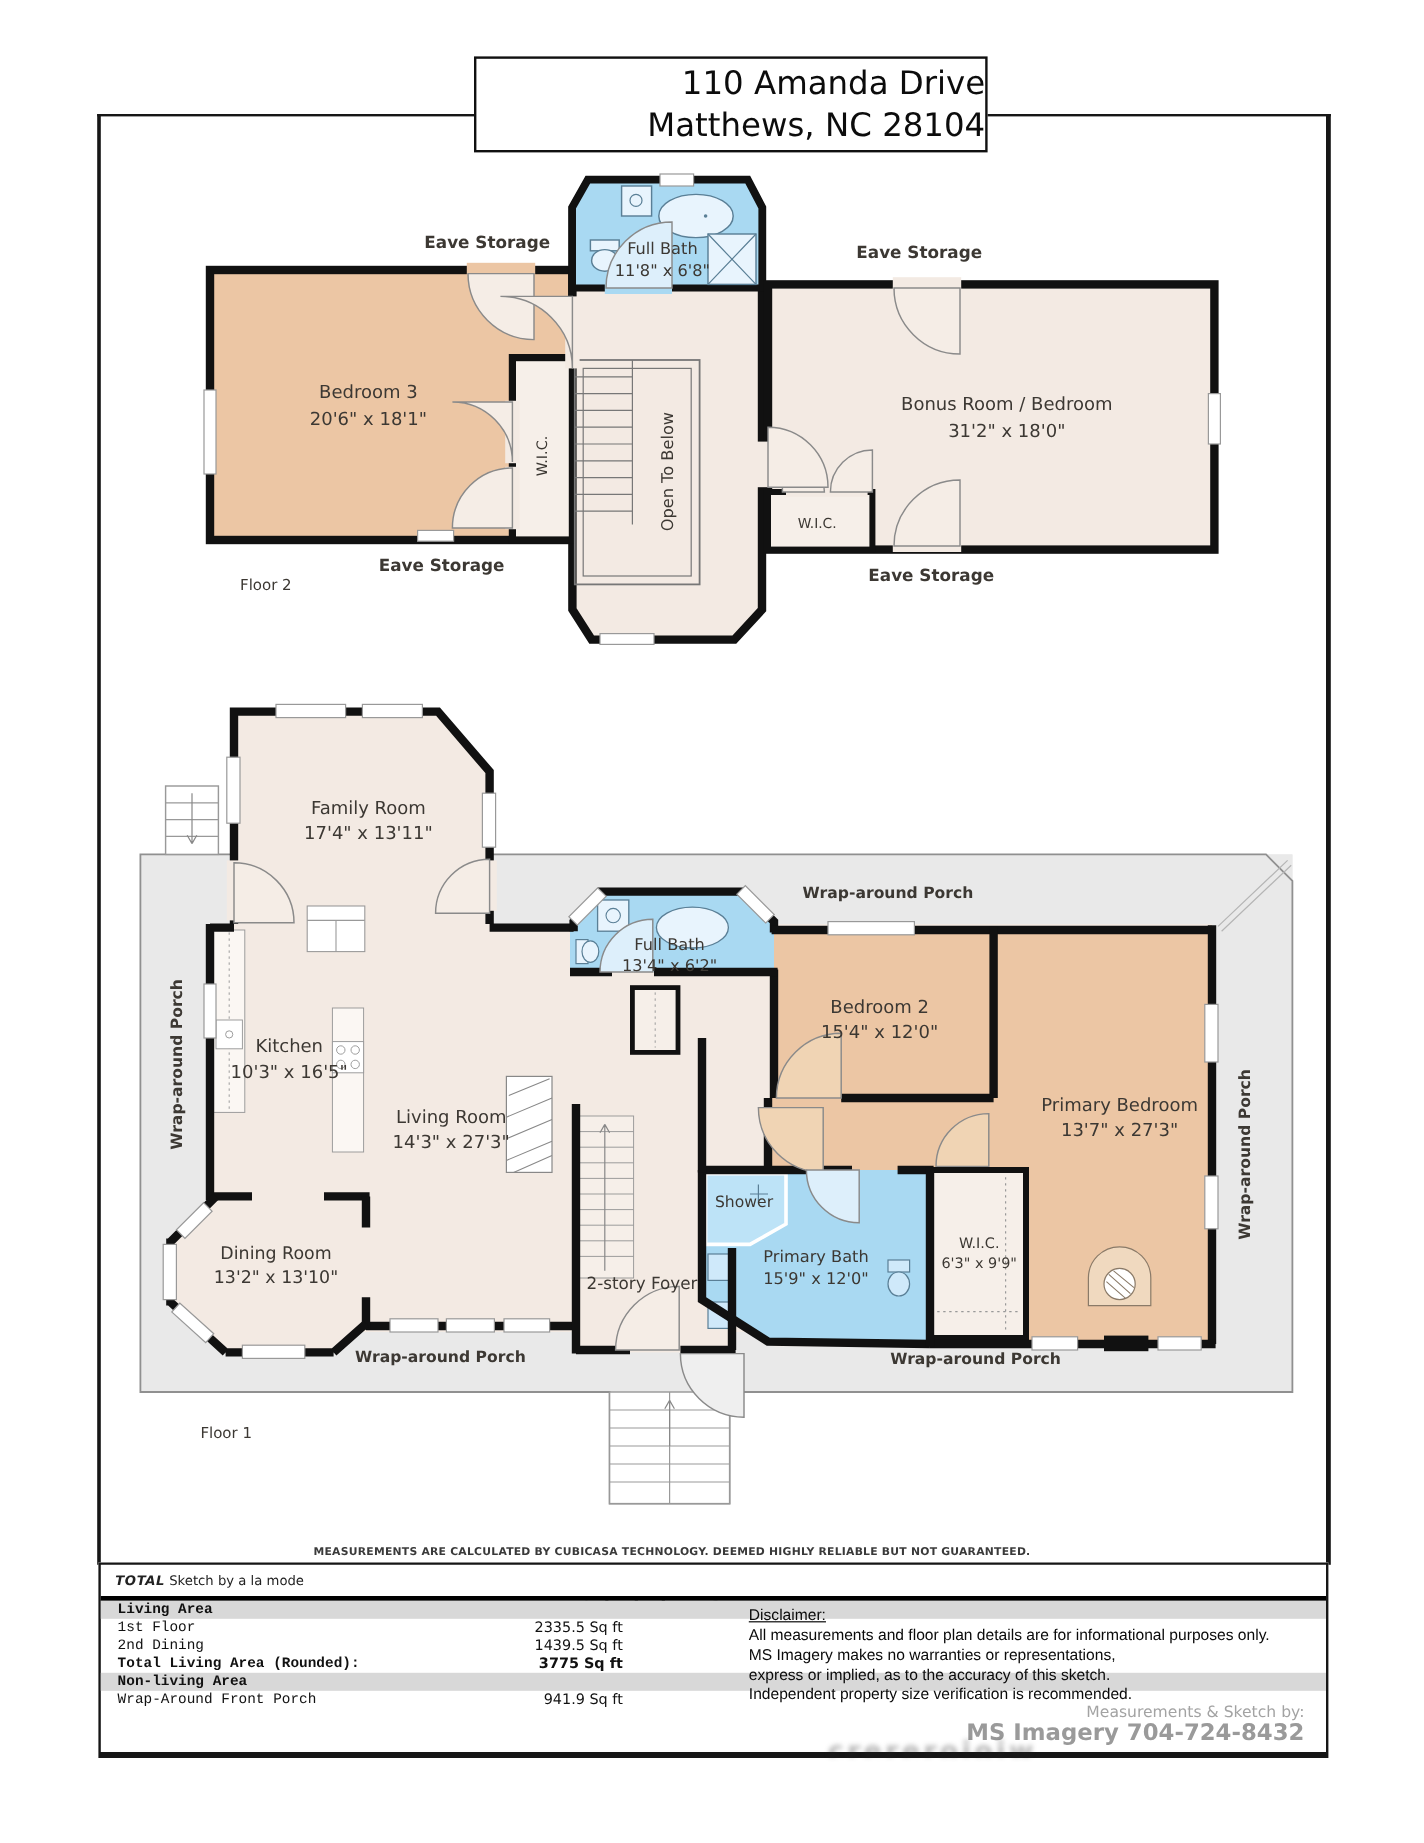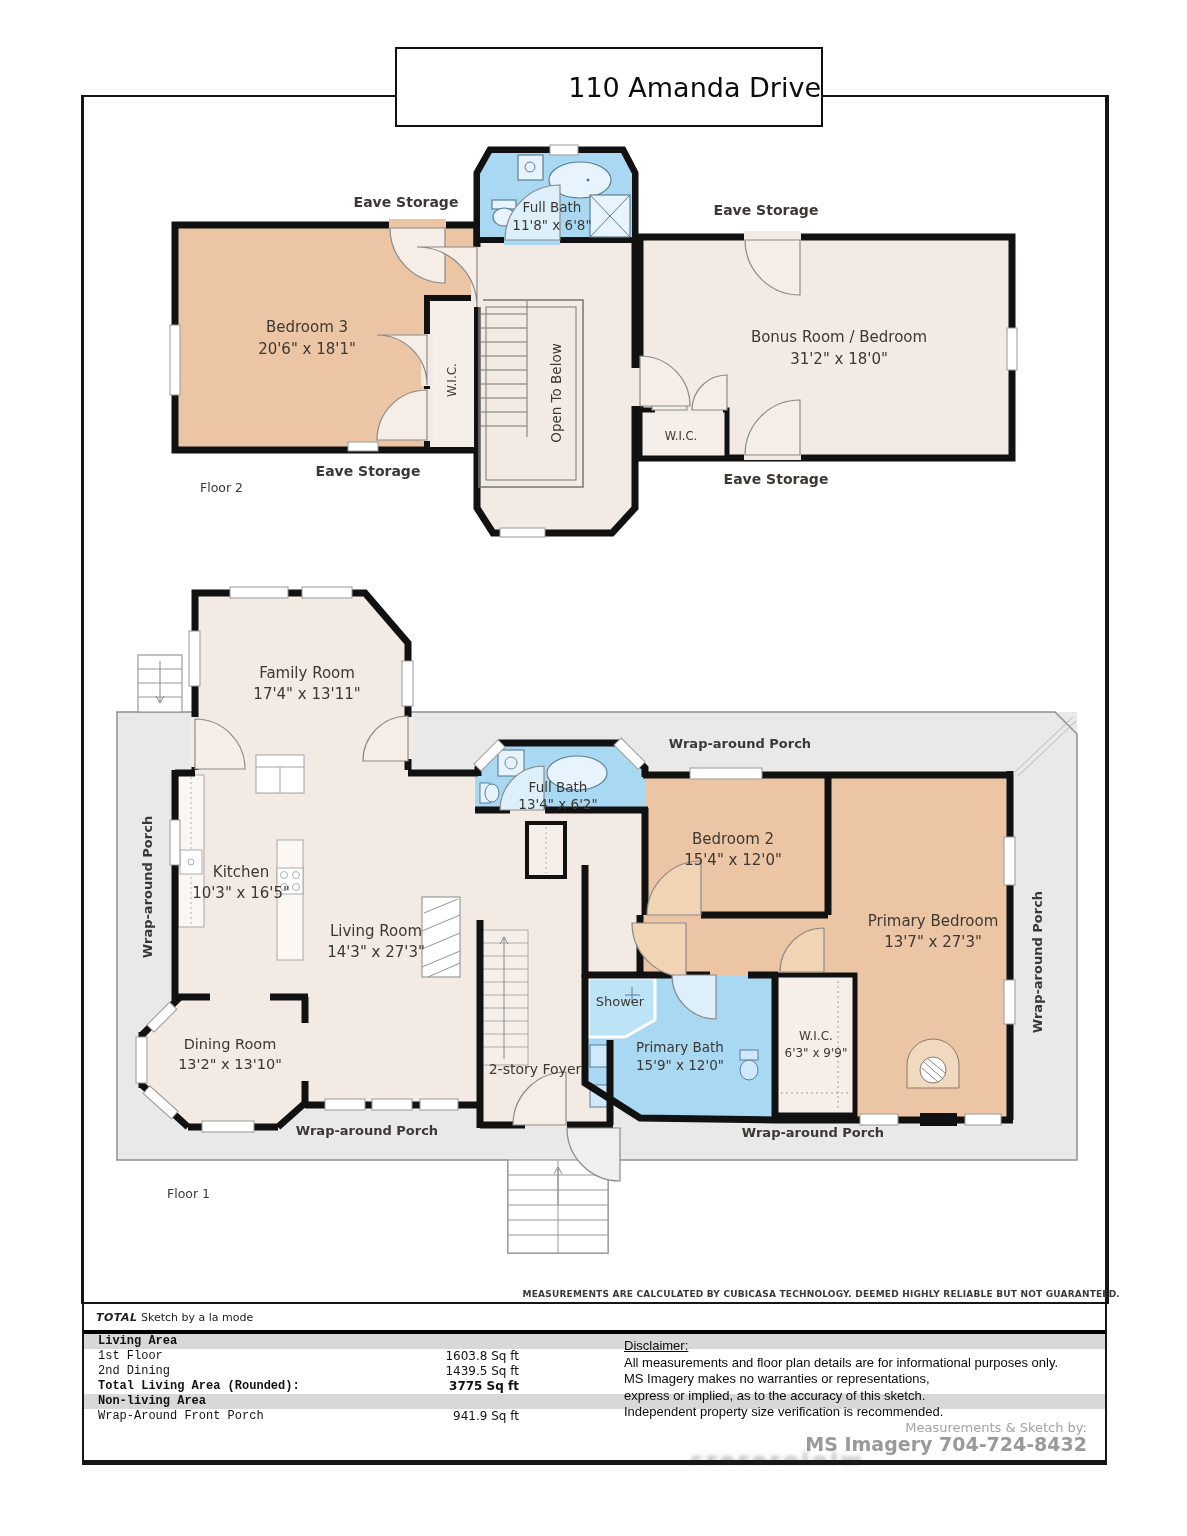--- a/index.html
+++ b/index.html
@@ -4,21 +4,21 @@
 <style>
   html,body{margin:0;padding:0;background:#ffffff;}
   .page{position:relative;width:1187px;height:1536px;background:#fff;overflow:hidden;
         font-family:"DejaVu Sans",sans-serif;}
   .frame{position:absolute;left:81px;top:95px;width:1021px;height:1207px;
          border-left:3px solid #161616;border-right:4px solid #161616;border-top:2px solid #161616;}
   .title-box{position:absolute;left:395px;top:47px;width:424px;height:76px;background:#fff;
              border:2px solid #101010;display:flex;flex-direction:column;align-items:flex-end;justify-content:center;
              font-size:27px;line-height:35px;color:#0c0c0c;z-index:5;text-align:center;}
   svg text{font-family:"DejaVu Sans",sans-serif;fill:#3c3833;}
-  .cubicasa-note{position:absolute;left:0;top:1289px;width:1120px;text-align:right;
+  .cubicasa-note{position:absolute;left:0;top:1289px;width:1120px;text-align:center;
                  font-size:9px;font-weight:600;color:#3a3a3a;letter-spacing:.2px;z-index:4;}
   .summary-box{position:absolute;left:82px;top:1302px;width:1021px;height:156px;background:#fff;
                border:2px solid #161616;border-bottom:5px solid #161616;z-index:6;font-size:12px;color:#111;}
   .sb-brand{position:absolute;left:12px;top:7px;font-size:11px;color:#222;text-align:right;}
   .sb-brand .t{font-style:italic;font-weight:bold;letter-spacing:.5px;}
   .sb-title{position:absolute;left:230px;top:4px;width:480px;text-align:center;font-size:15px;font-weight:bold;margin-top:23px;}
   .sb-divider{position:absolute;left:0;top:26px;width:100%;height:4px;background:#000;}
   .sb-row{position:absolute;left:0;width:100%;height:15px;line-height:15px;}
   .sb-row .lbl{position:absolute;left:14px;font-family:Liberation Mono, monospace;}
   .sb-row .val{position:absolute;left:320px;width:115px;text-align:right;}
@@ -34,20 +34,21 @@
 </style>
 </head>
 <body>
 
 <div class="page">
 
   <div class="frame"></div>
 
   <div class="title-box">
     <div>110 Amanda Drive</div>
+    <div>Matthews, NC 28104</div>
   </div>
 
   <svg style="position:absolute;left:80px;top:140px;z-index:2" width="950" height="420" viewBox="0 0 950 420">
 
     <rect x="95" y="85" width="302" height="225" fill="#ecc6a4" stroke="#111" stroke-width="7"></rect>
     <path d="M410,10 L543,10 L555,33 L555,368 L532,393 L413,393 L397,368 L397,33 Z" fill="#f3eae3" stroke="#111" stroke-width="7"></path>
     <path d="M410,10 L543,10 L555,33 L555,100 L397,100 L397,33 Z" fill="#a9d9f2" stroke="#111" stroke-width="6"></path>
     <rect x="560" y="97" width="372" height="221" fill="#f3eae3" stroke="#111" stroke-width="7"></rect>
     <rect x="560" y="270" width="87" height="48" fill="#f6efe9" stroke="#111" stroke-width="5"></rect>
     <rect x="347" y="158" width="50" height="152" fill="#f6efe9" stroke="#111" stroke-width="6"></rect>
@@ -318,21 +319,21 @@
   <div class="summary-box">
     <div class="sb-brand"><span class="t">TOTAL</span><span> Sketch by a la mode</span></div>
     <div class="sb-title">Area Calculations Summary</div>
     <div class="sb-divider"></div>
 
     <div class="sb-row sb-gray sb-bold" style="top:30px">
       <span class="lbl">Living Area</span>
     </div>
     <div class="sb-row" style="top:45px">
       <span class="lbl">1st Floor</span>
-      <span class="val">1603.8 Sq ft</span>
+      <span class="val">2335.5 Sq ft</span>
     </div>
     <div class="sb-row" style="top:60px">
       <span class="lbl">2nd Dining</span>
       <span class="val">1439.5 Sq ft</span>
     </div>
     <div class="sb-row sb-bold" style="top:75px">
       <span class="lbl">Total Living Area (Rounded):</span>
       <span class="val">3775 Sq ft</span>
     </div>
     <div class="sb-row sb-gray sb-bold" style="top:90px">

